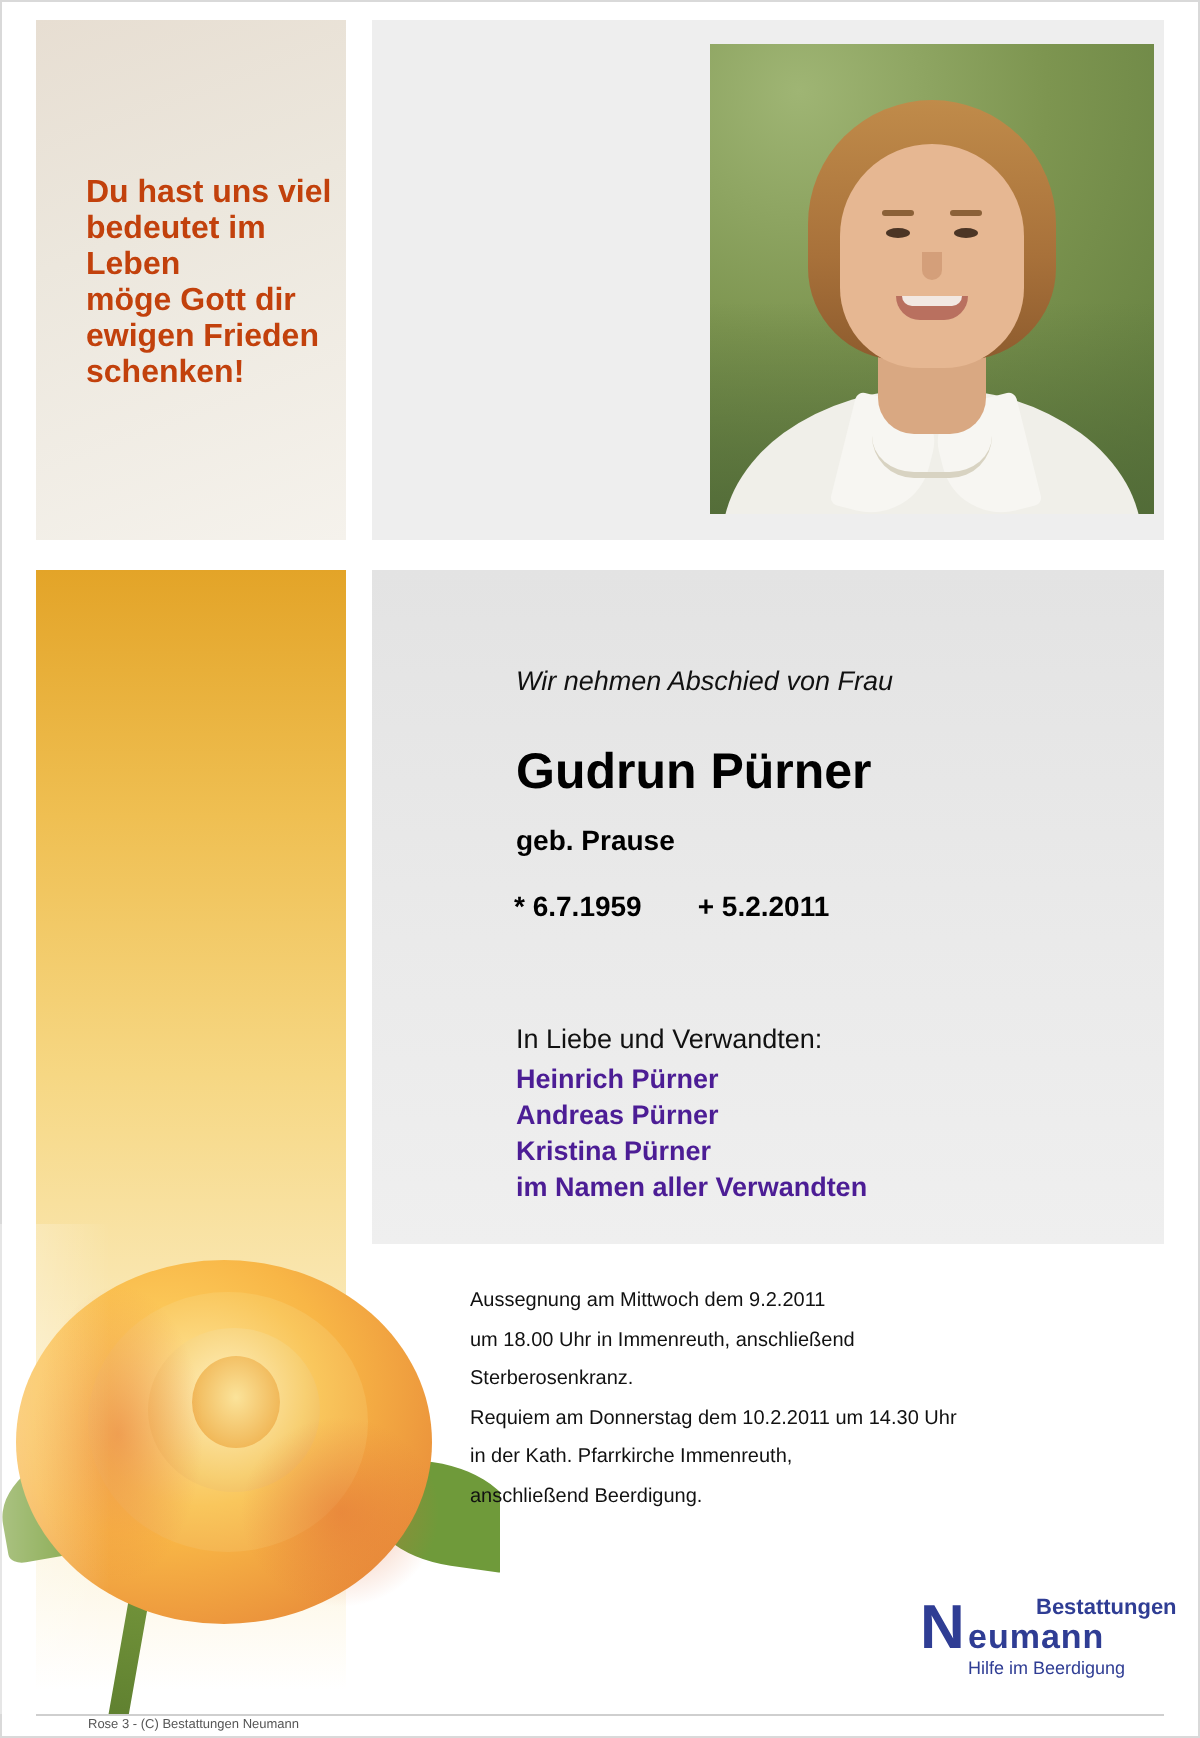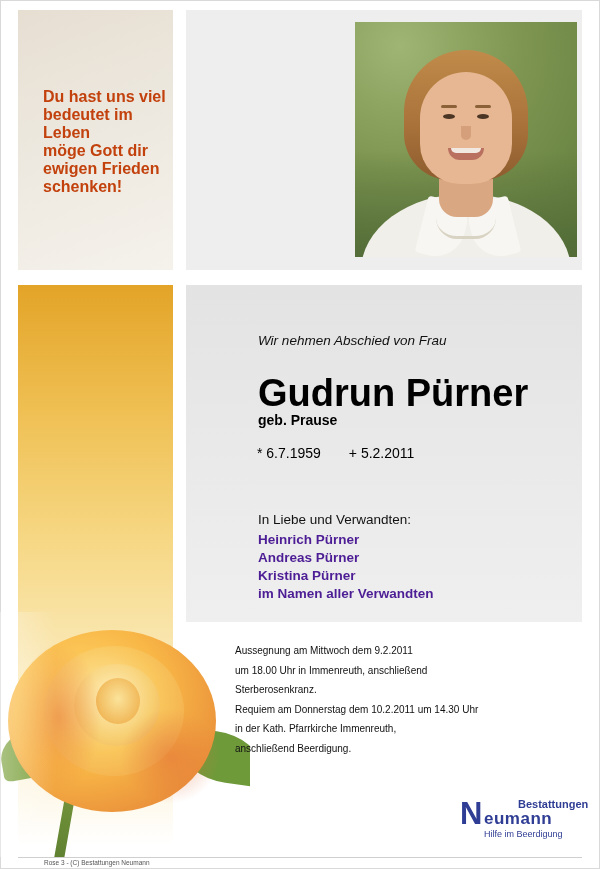--- a/index.html
+++ b/index.html
@@ -300,39 +300,39 @@
     left: 258px;
     top: 333px;
     font-size: 13.5px;
     color: #111;
     font-style: italic;
   }
   .name-main {
     position: absolute;
     left: 258px;
     top: 372px;
-    font-size: 38px;
+    font-size: 25px;
     font-weight: bold;
     color: #000;
     letter-spacing: 0px;
   }
   .name-born {
     position: absolute;
     left: 258px;
     top: 412px;
     font-size: 14px;
     font-weight: bold;
     color: #000;
   }
   .dates {
     position: absolute;
     left: 257px;
     top: 445px;
     font-size: 14px;
-    font-weight: normal;
+    font-weight: bold;
     color: #000;
   }
   .dates .gap { display:inline-block; width: 28px; }
   .liebe-label {
     position: absolute;
     left: 258px;
     top: 512px;
     font-size: 13.5px;
     color: #111;
   }

